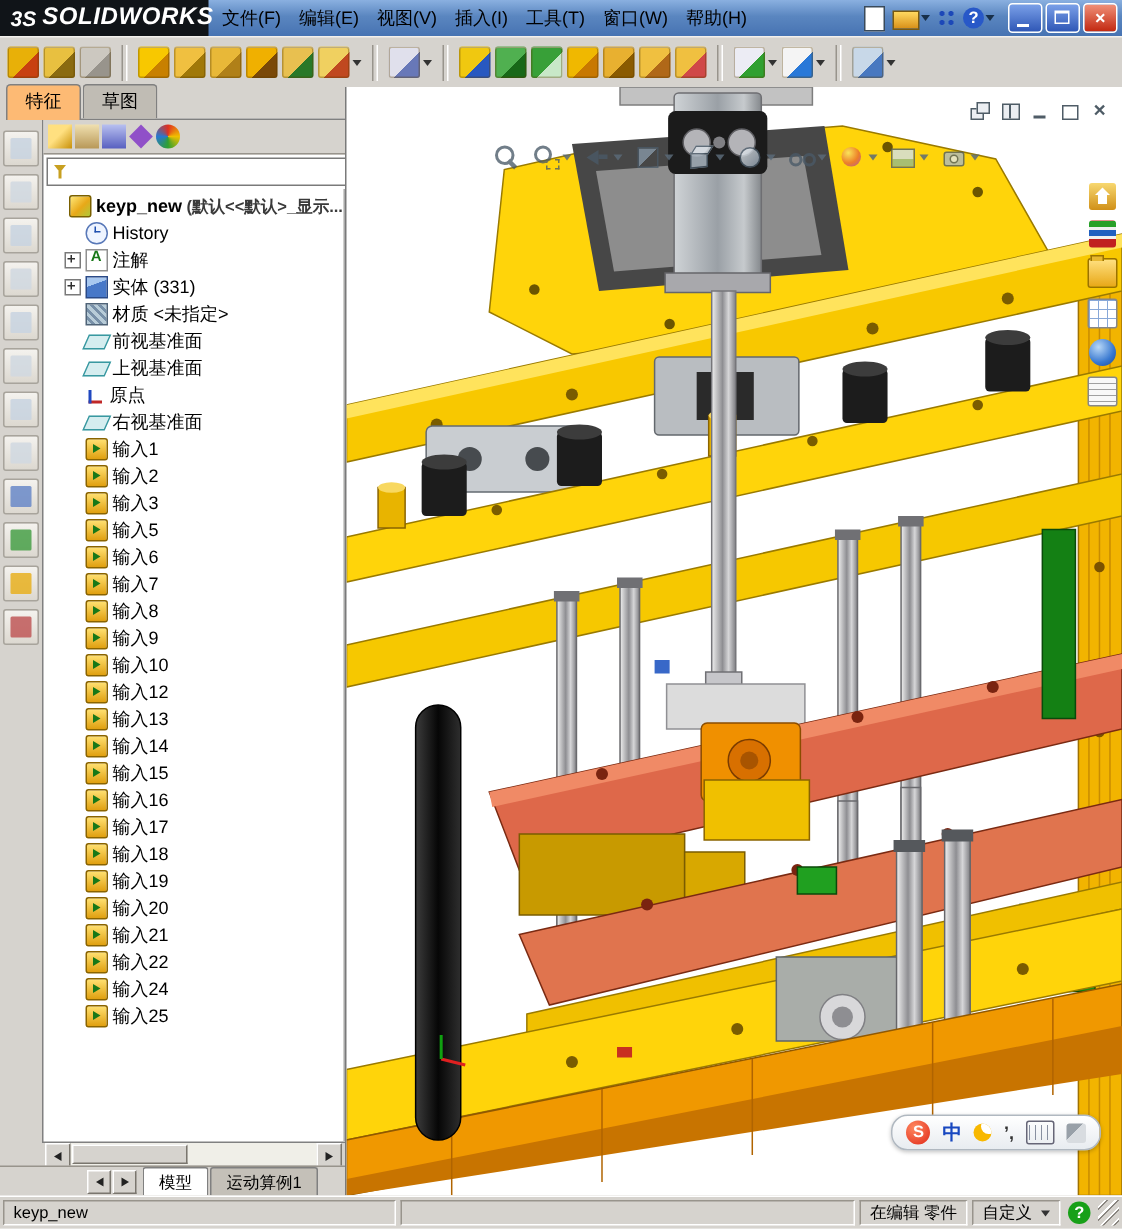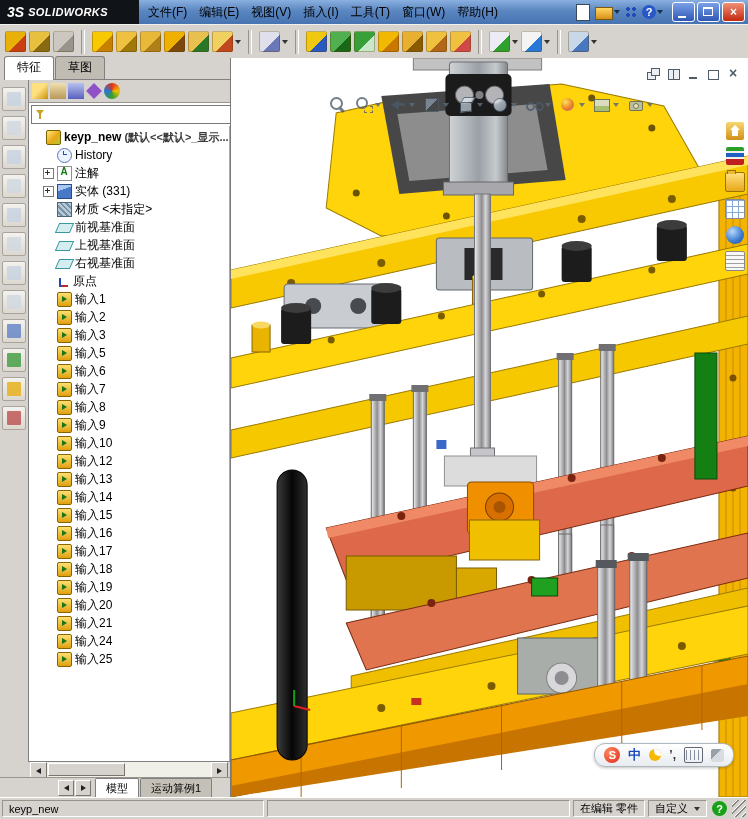--- a/index.html
+++ b/index.html
@@ -3,21 +3,21 @@
 <meta charset="utf-8">
 <style>
   html,body{margin:0;padding:0}
   body{width:748px;height:819px;position:relative;overflow:hidden;background:#d6d3ce;
        font-family:"Liberation Sans",sans-serif;font-size:11px;color:#000;-webkit-font-smoothing:antialiased}
 
   
   .titlebar{height:24px;display:flex;align-items:stretch;background:linear-gradient(180deg,#8ab0e0,#5a86c0 45%,#4773b2)}
   .logo{width:132px;background:#101418;color:#fff;display:flex;align-items:center;padding-left:7px;font-style:italic;font-weight:bold;flex:none}
   .logo .mark{font-size:14px;margin-right:4px}
-  .logo .txt{font-size:11px;letter-spacing:.4px}
+  .logo .txt{font-size:16px;letter-spacing:.4px}
   .menubar{display:flex;align-items:center;padding:0 3px}
   .menu-item{padding:3px 6px;font-size:12px;color:#000;white-space:nowrap}
   .tbspacer{flex:1}
   .quick{display:flex;align-items:center;gap:5px;padding-right:6px}
   .q-item{display:flex;align-items:center;gap:1px}
   .q-ic{display:inline-block}
   .ic-new-document-icon{width:12px;height:15px;background:#fff;border:1px solid #3a4a5a}
   .ic-open-document-icon{width:16px;height:11px;background:linear-gradient(180deg,#ffd860,#d89018);border:1px solid #7a5a10;margin-top:3px}
   .ic-toolbar-options-icon{width:12px;height:12px;background:radial-gradient(circle,#1c48b8 1.6px,transparent 1.9px);background-size:6px 6px}
   .ic-help-question-icon{width:14px;height:14px;border-radius:50%;background:#2858c8;position:relative}
@@ -37,21 +37,21 @@
   .tb-ic{width:21px;height:21px;border-radius:2px;background:linear-gradient(135deg,var(--c1,#e0b020) 58%,var(--c2,#a07010) 58%);box-shadow:inset 0 0 0 1px rgba(90,60,0,.35),inset 0 1px 0 rgba(255,255,255,.55)}
   .tb-sep{width:2px;height:24px;border-left:1px solid #98948c;border-right:1px solid #fff;margin:0 4px;display:none}
   .tb-item.is-sep .tb-sep{display:block}
   .tb-item .caret{border-top-color:#333;margin-left:2px}
 
   
   .main{position:absolute;top:58px;bottom:22px;left:0;right:0;display:flex}
   .leftcol{width:230px;flex:none;display:flex;flex-direction:column;background:#d6d3ce}
   .lefttabs{height:21px;display:flex;align-items:flex-end;padding-left:4px;gap:1px;flex:none}
   .ltab{padding:2px 12px 3px;border:1px solid #808080;border-bottom:none;border-radius:3px 3px 0 0;background:#c0bcb4;font-size:12px;position:relative}
-  .ltab.active{background:#ffffff;z-index:2;top:1px;padding-bottom:4px}
+  .ltab.active{background:#fdba74;z-index:2;top:1px;padding-bottom:4px}
   .leftbody{flex:1;display:flex;min-height:0}
   .strip{width:28px;flex:none;display:flex;flex-direction:column;align-items:center;padding-top:8px;gap:5px}
   .strip-ic{width:22px;height:22px;border:1px solid #a8a49c;border-radius:2px;background:linear-gradient(#f4f2ee,#dcd8d0);position:relative}
   .strip-ic::after{content:"";position:absolute;left:4px;top:4px;right:4px;bottom:4px;background:var(--c1,#c8d4e0);opacity:.85;border-radius:1px}
 
   .panel{flex:1;display:flex;flex-direction:column;border:1px solid #808080;background:#fff;margin-right:2px;min-height:0}
   .fm-tabs{height:20px;background:#d6d3ce;border-bottom:1px solid #98948c;display:flex;align-items:center;padding:1px 3px;gap:2px;flex:none}
   .fm-ic{width:16px;height:16px;display:inline-block}
   .ic-featuremanager-icon{background:linear-gradient(135deg,#ffe080 45%,#c89008)}
   .ic-propertymanager-icon{background:linear-gradient(180deg,#f0e0b0,#b89858)}
@@ -482,32 +482,32 @@
                 </div>
 
                 <div class="trow">
                   <span class="expander"></span>
                   <span class="t-ic ic-plane"></span>
                   <span>上视基准面</span>
                 </div>
 
                 <div class="trow">
                   <span class="expander"></span>
+                  <span class="t-ic ic-origin"></span>
+                  <span>原点</span>
+                </div>
+
+                <div class="trow">
+                  <span class="expander"></span>
                   <span class="t-ic ic-plane"></span>
                   <span>右视基准面</span>
                 </div>
 
                 <div class="trow">
                   <span class="expander"></span>
-                  <span class="t-ic ic-origin"></span>
-                  <span>原点</span>
-                </div>
-
-                <div class="trow">
-                  <span class="expander"></span>
                   <span class="t-ic ic-imported"></span>
                   <span>输入1</span>
                 </div>
 
                 <div class="trow">
                   <span class="expander"></span>
                   <span class="t-ic ic-imported"></span>
                   <span>输入2</span>
                 </div>
 
@@ -608,20 +608,25 @@
                   <span class="t-ic ic-imported"></span>
                   <span>输入20</span>
                 </div>
 
                 <div class="trow">
                   <span class="expander"></span>
                   <span class="t-ic ic-imported"></span>
                   <span>输入21</span>
                 </div>
 
+                <div class="trow">
+                  <span class="expander"></span>
+                  <span class="t-ic ic-imported"></span>
+                  <span>输入22</span>
+                </div>
 
 
                 <div class="trow">
                   <span class="expander"></span>
                   <span class="t-ic ic-imported"></span>
                   <span>输入24</span>
                 </div>
 
                 <div class="trow">
                   <span class="expander"></span>

